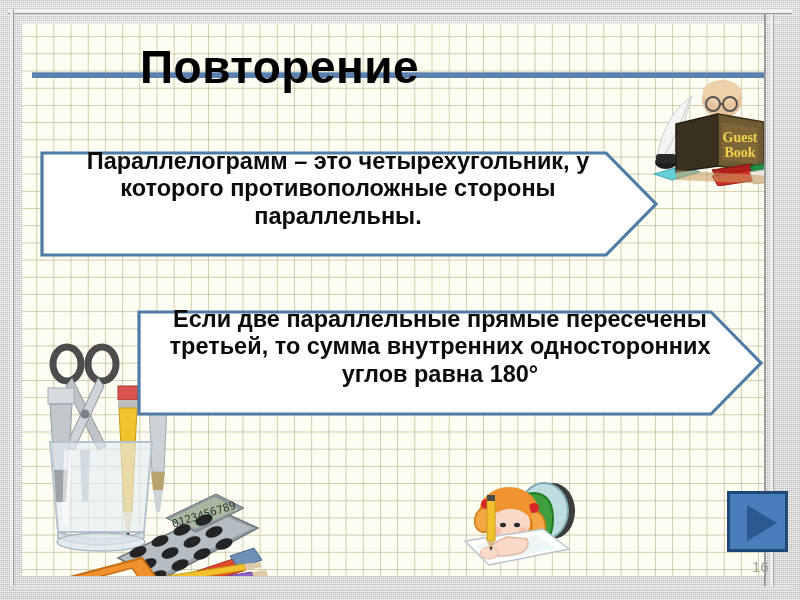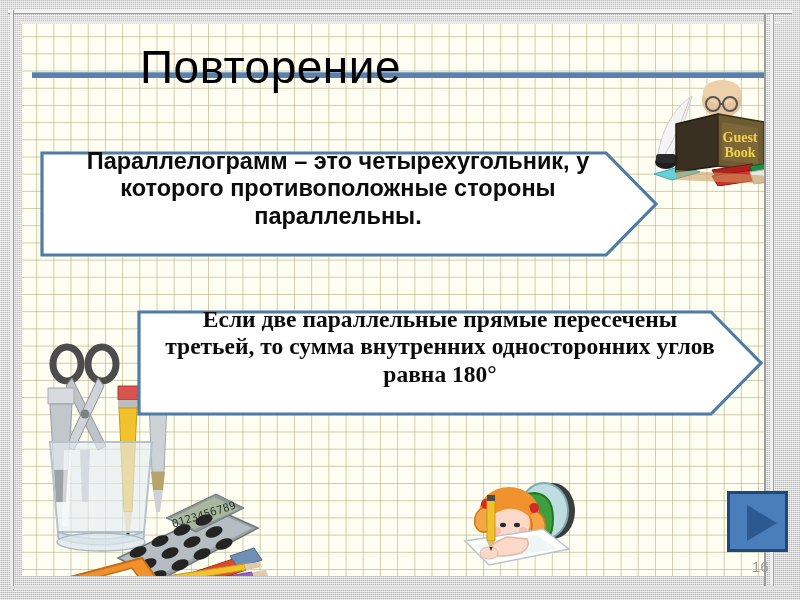--- a/index.html
+++ b/index.html
@@ -79,20 +79,21 @@
   #title {
     position: absolute;
     left: 118px;
     top: 18px;
     font-size: 46px;
     line-height: 50px;
     color: #000000;
     letter-spacing: 0.5px;
     white-space: nowrap;
     z-index: 9;
+    font-weight: bold;
   }
   #title-rule {
     position: absolute;
     left: 10px;
     top: 48px;
     width: 743px;
     height: 5px;
     background: #5b80ae;
     border-top: 1px solid #88a6c8;
     z-index: 8;
@@ -115,21 +116,21 @@
     text-align: center;
     line-height: 1.17;
   }
 
   #callout1 { left: 18px; top: 127px; width: 620px; height: 130px; }
   #callout1 .callout-text {
     left: 18px; top: -3px; width: 560px;
     font-size: 23.5px;
   }
 
-  #callout2 { left: 115px; top: 286px; width: 628px; height: 103px; font-family: Liberation Serif, serif; }
+  #callout2 { left: 115px; top: 286px; width: 628px; height: 103px; }
   #callout2 .callout-text {
     left: 20px; top: -4px; width: 566px;
     font-size: 23.5px;
   }
 
   
   .art { position: absolute; }
 
   
   #art-reader { left: 630px; top: 52px; width: 130px; height: 110px; z-index: 11; }

